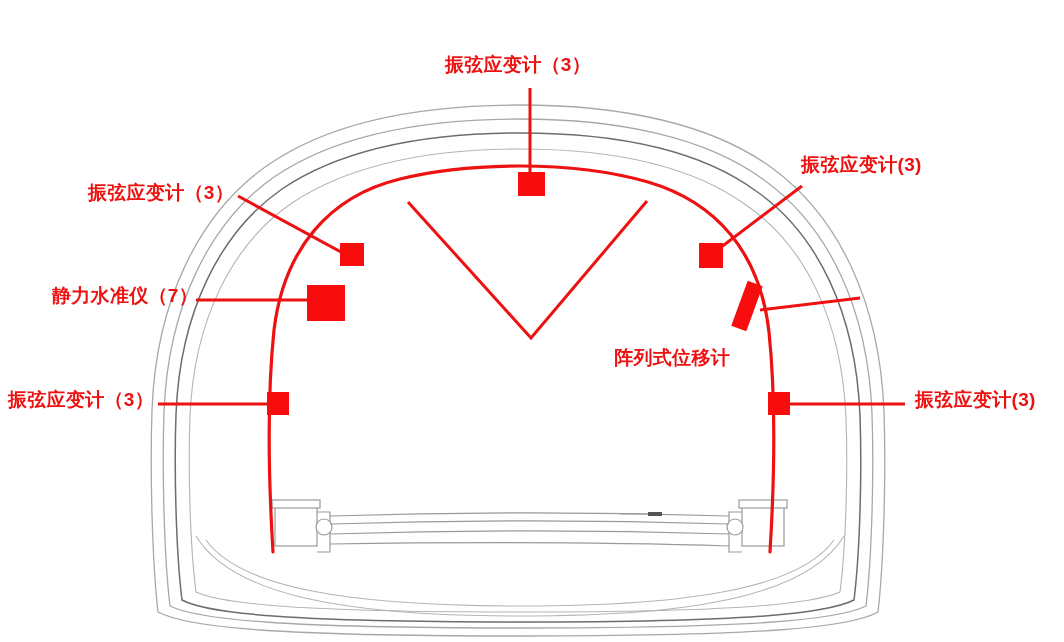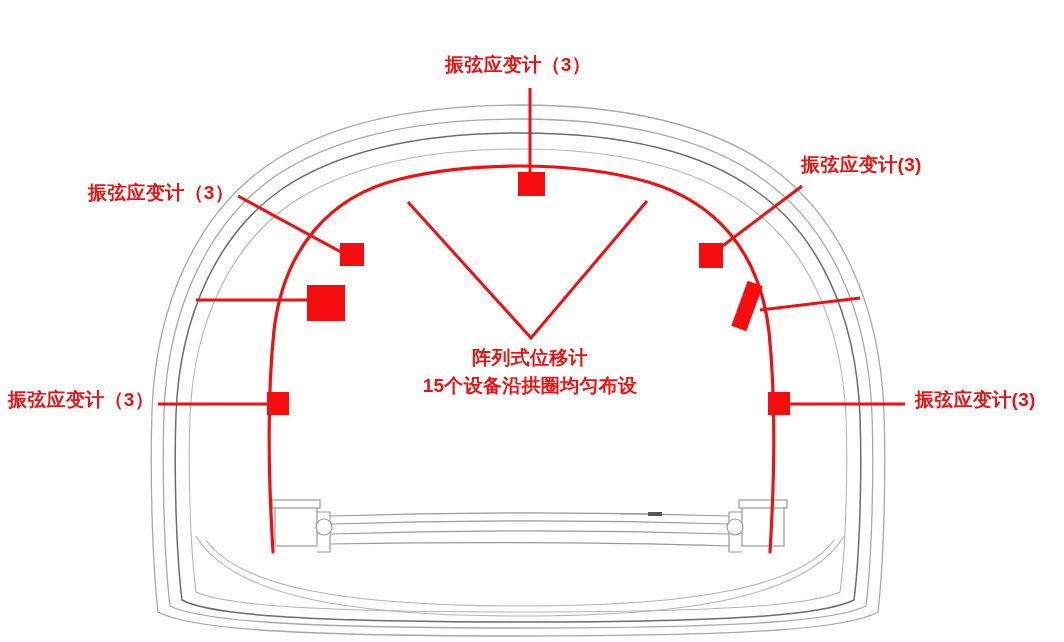--- a/index.html
+++ b/index.html
@@ -78,21 +78,21 @@
   .label {
     position: absolute;
     color: #ee1111;
     font-weight: bold;
     font-size: 19px;
     letter-spacing: 0.3px;
     white-space: nowrap;
     font-family: "Liberation Sans", sans-serif;
   }
   .label.center-label {
-    text-align: center;
+    text-align: right;
     line-height: 1.45;
     font-size: 19px;
   }
   .label .ln2 { display: block; }
 </style>
 </head>
 <body>
 
 <div id="diagram-root">
 
@@ -201,24 +201,24 @@
       <rect class="marker" x="768" y="392" width="22" height="23"></rect>
     </g>
   </svg>
 
   <div class="label" style="left:445px; top:52px;">振弦应变计（3）</div>
 
   <div class="label" style="left:801px; top:152px;">振弦应变计(3)</div>
 
   <div class="label" style="left:88px; top:180px;">振弦应变计（3）</div>
 
+  <div class="label" style="left:52px; top:283px;">静力水准仪（7）</div>
 
 
   <div class="label" style="left:8px; top:387px;">振弦应变计（3）</div>
 
   <div class="label" style="left:915px; top:387px;">振弦应变计(3)</div>
 
   <div class="label center-label" style="left:330px; top:344px; width:400px;">
     <span>阵列式位移计</span>
-    <span class="ln2">15个设备沿拱圈均匀布设</span>
   </div>
 
 </div>
 
 </body></html>

